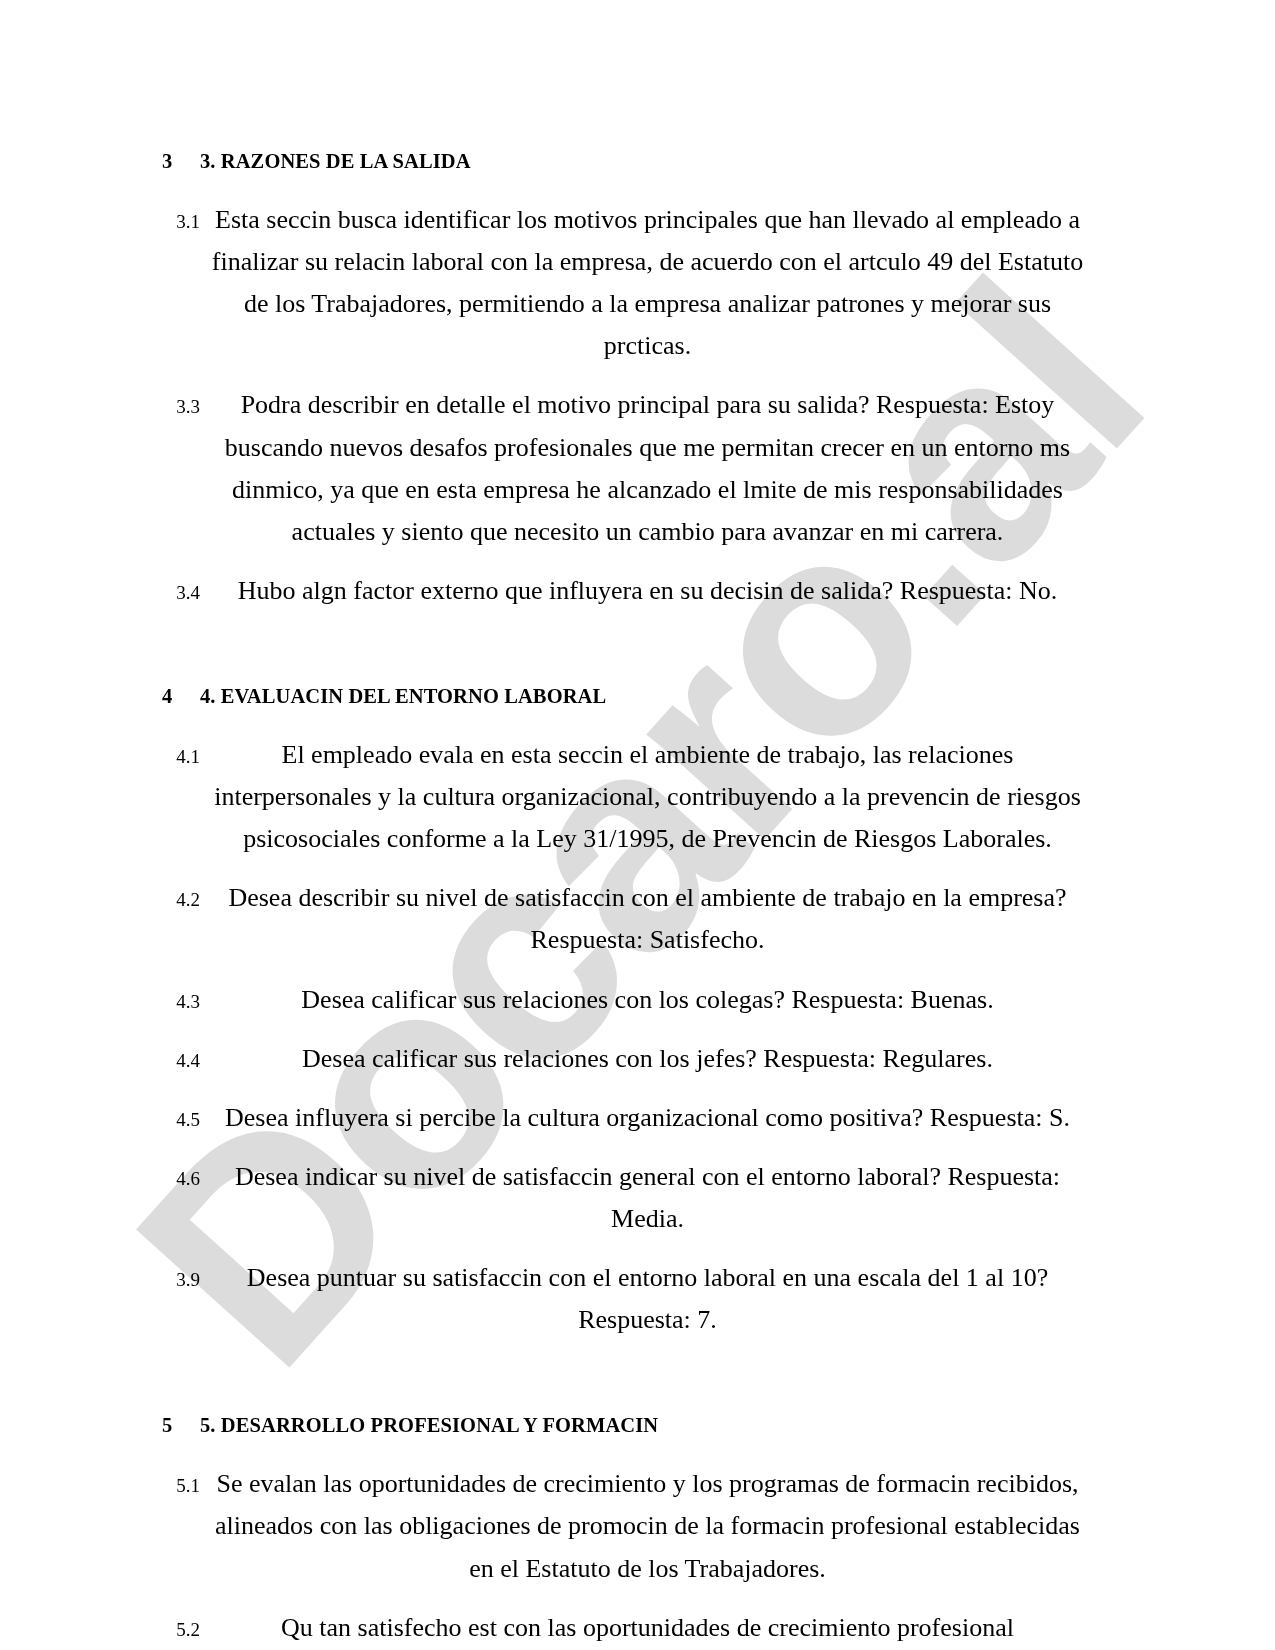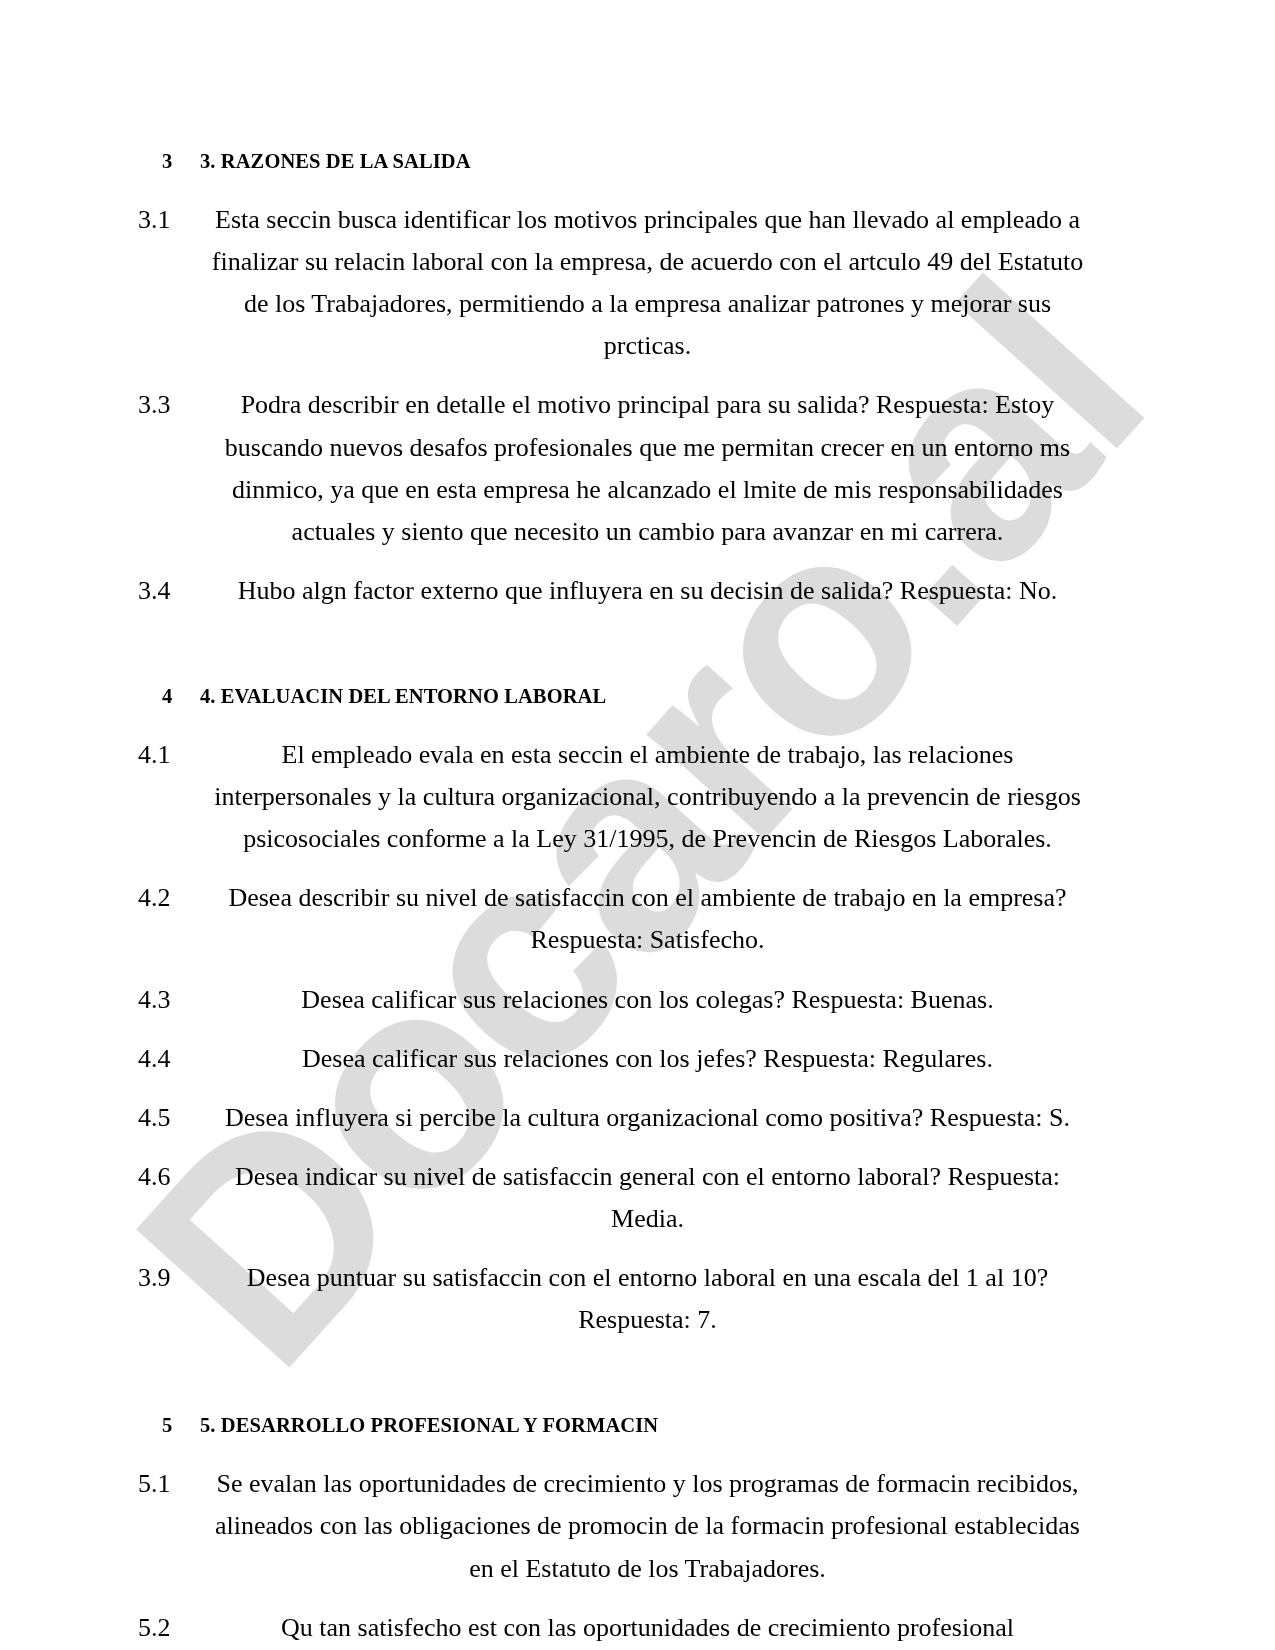--- a/index.html
+++ b/index.html
@@ -72,24 +72,24 @@
     font-size: 20.5px;
     letter-spacing: 0.1px;
   }
 
   .para {
     display: flex;
     align-items: baseline;
     margin: 0 0 17px 0;
   }
   .para .num {
-    font-size: 26px;
+    font-size: 19px;
     width: 62px;
     flex: 0 0 62px;
-    text-align: left;
+    text-align: right;
   }
   .para .body {
     font-size: 26px;
     line-height: 1.62;
     text-align: center;
     flex: 1 1 auto;
   }
 
   .gap-block { height: 56px; }
 </style>

